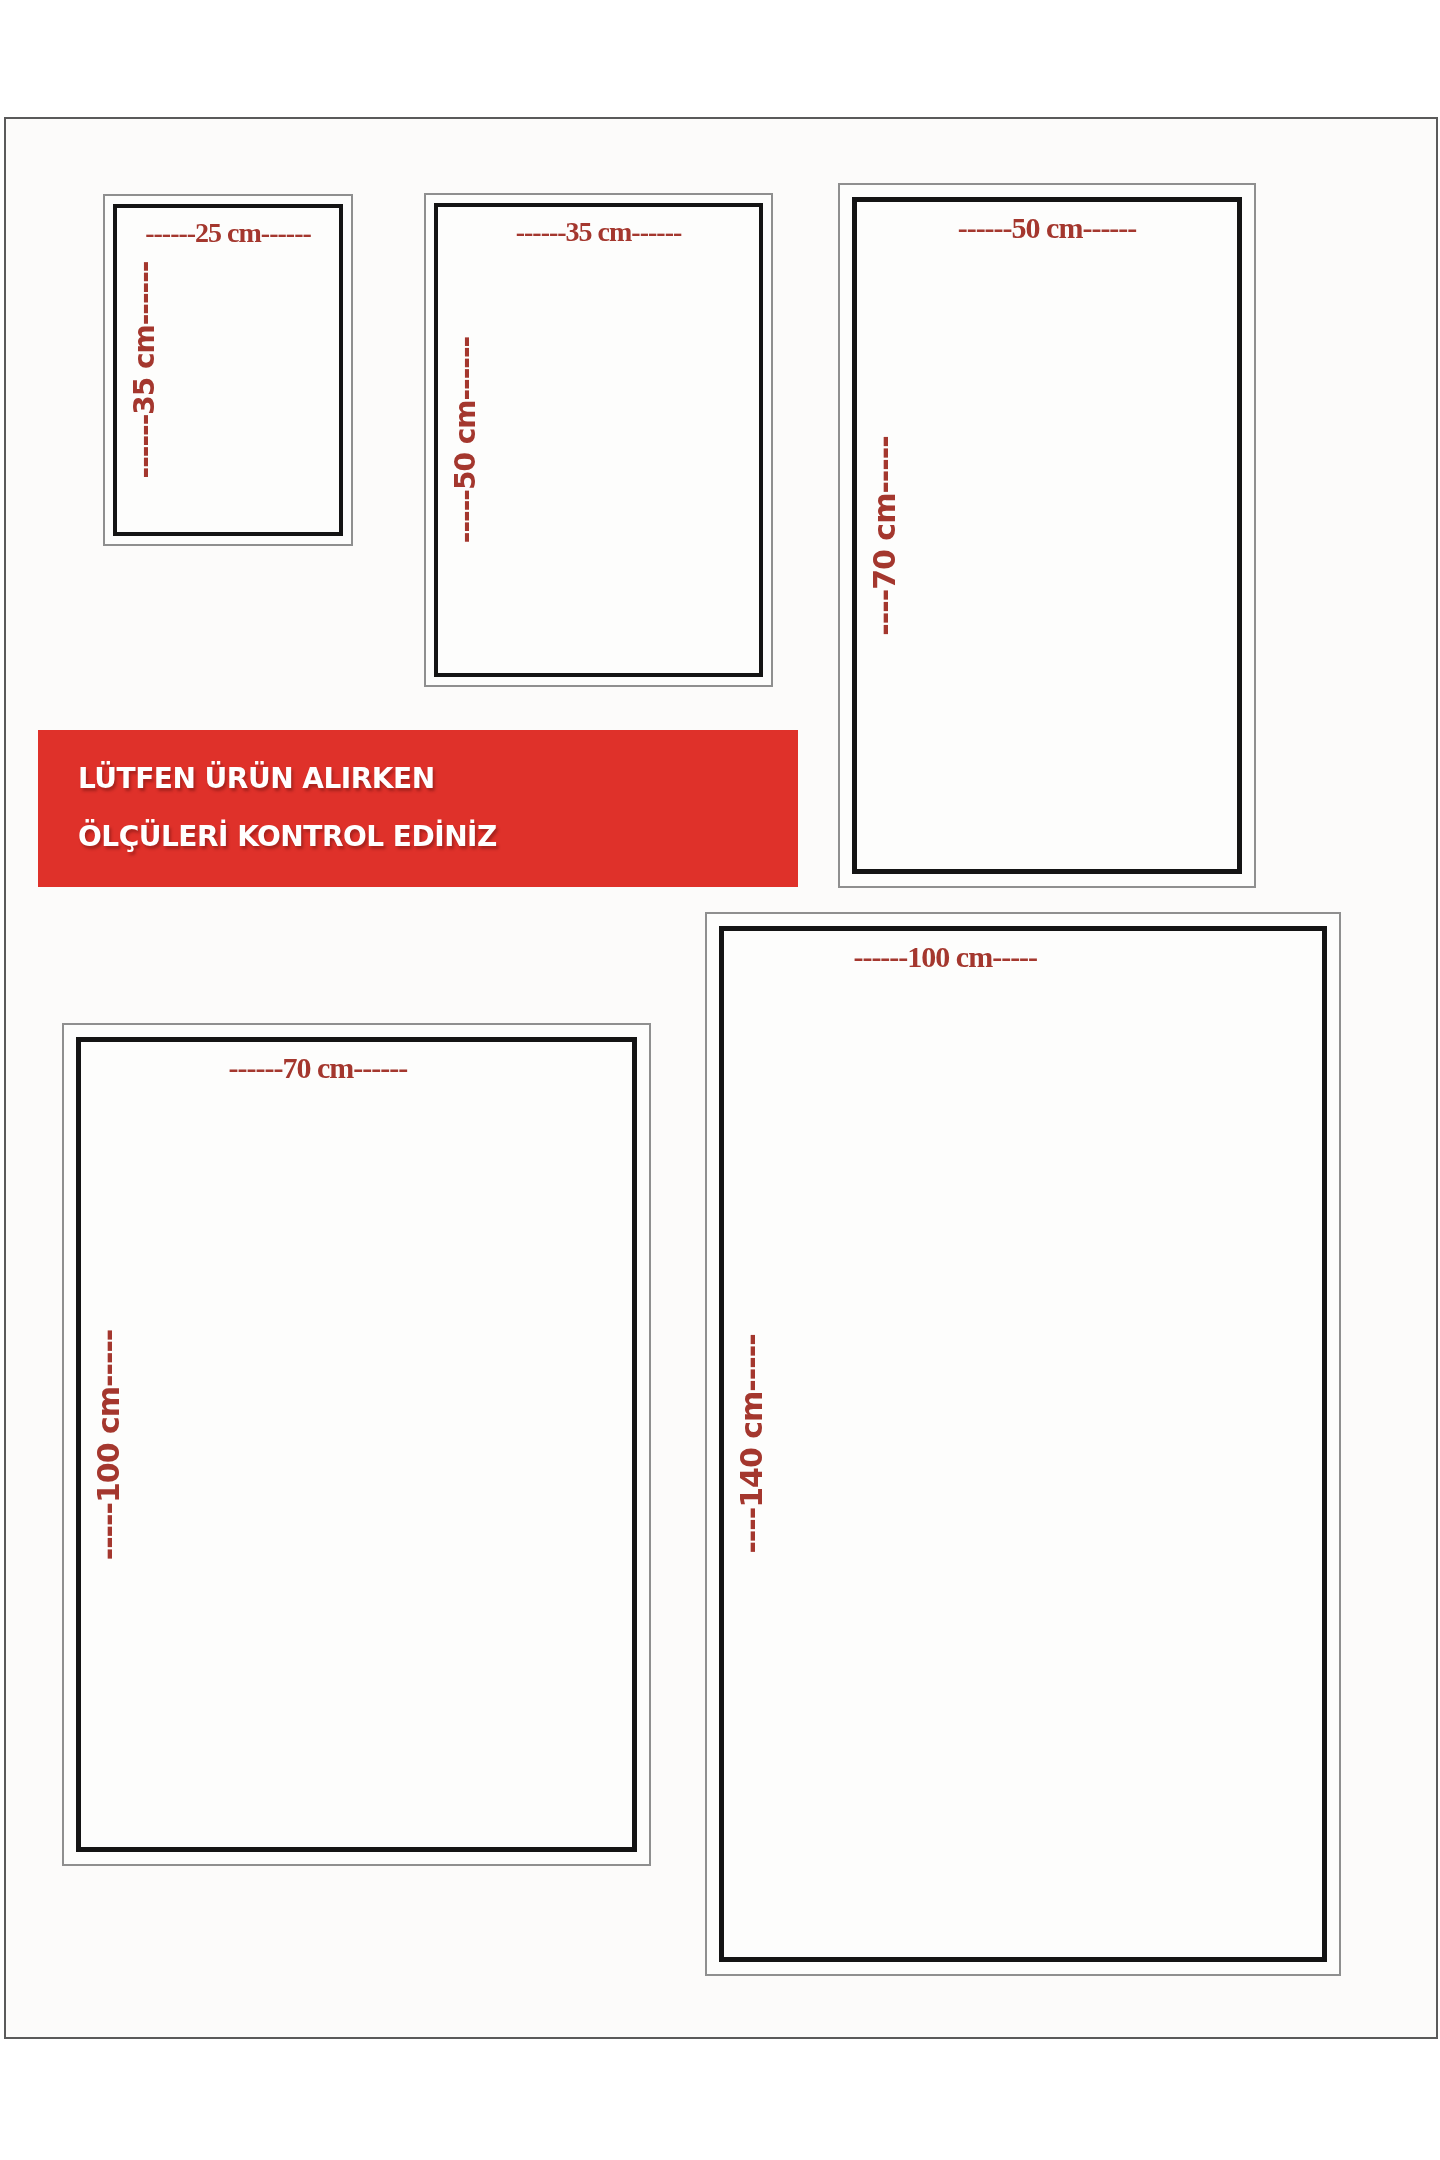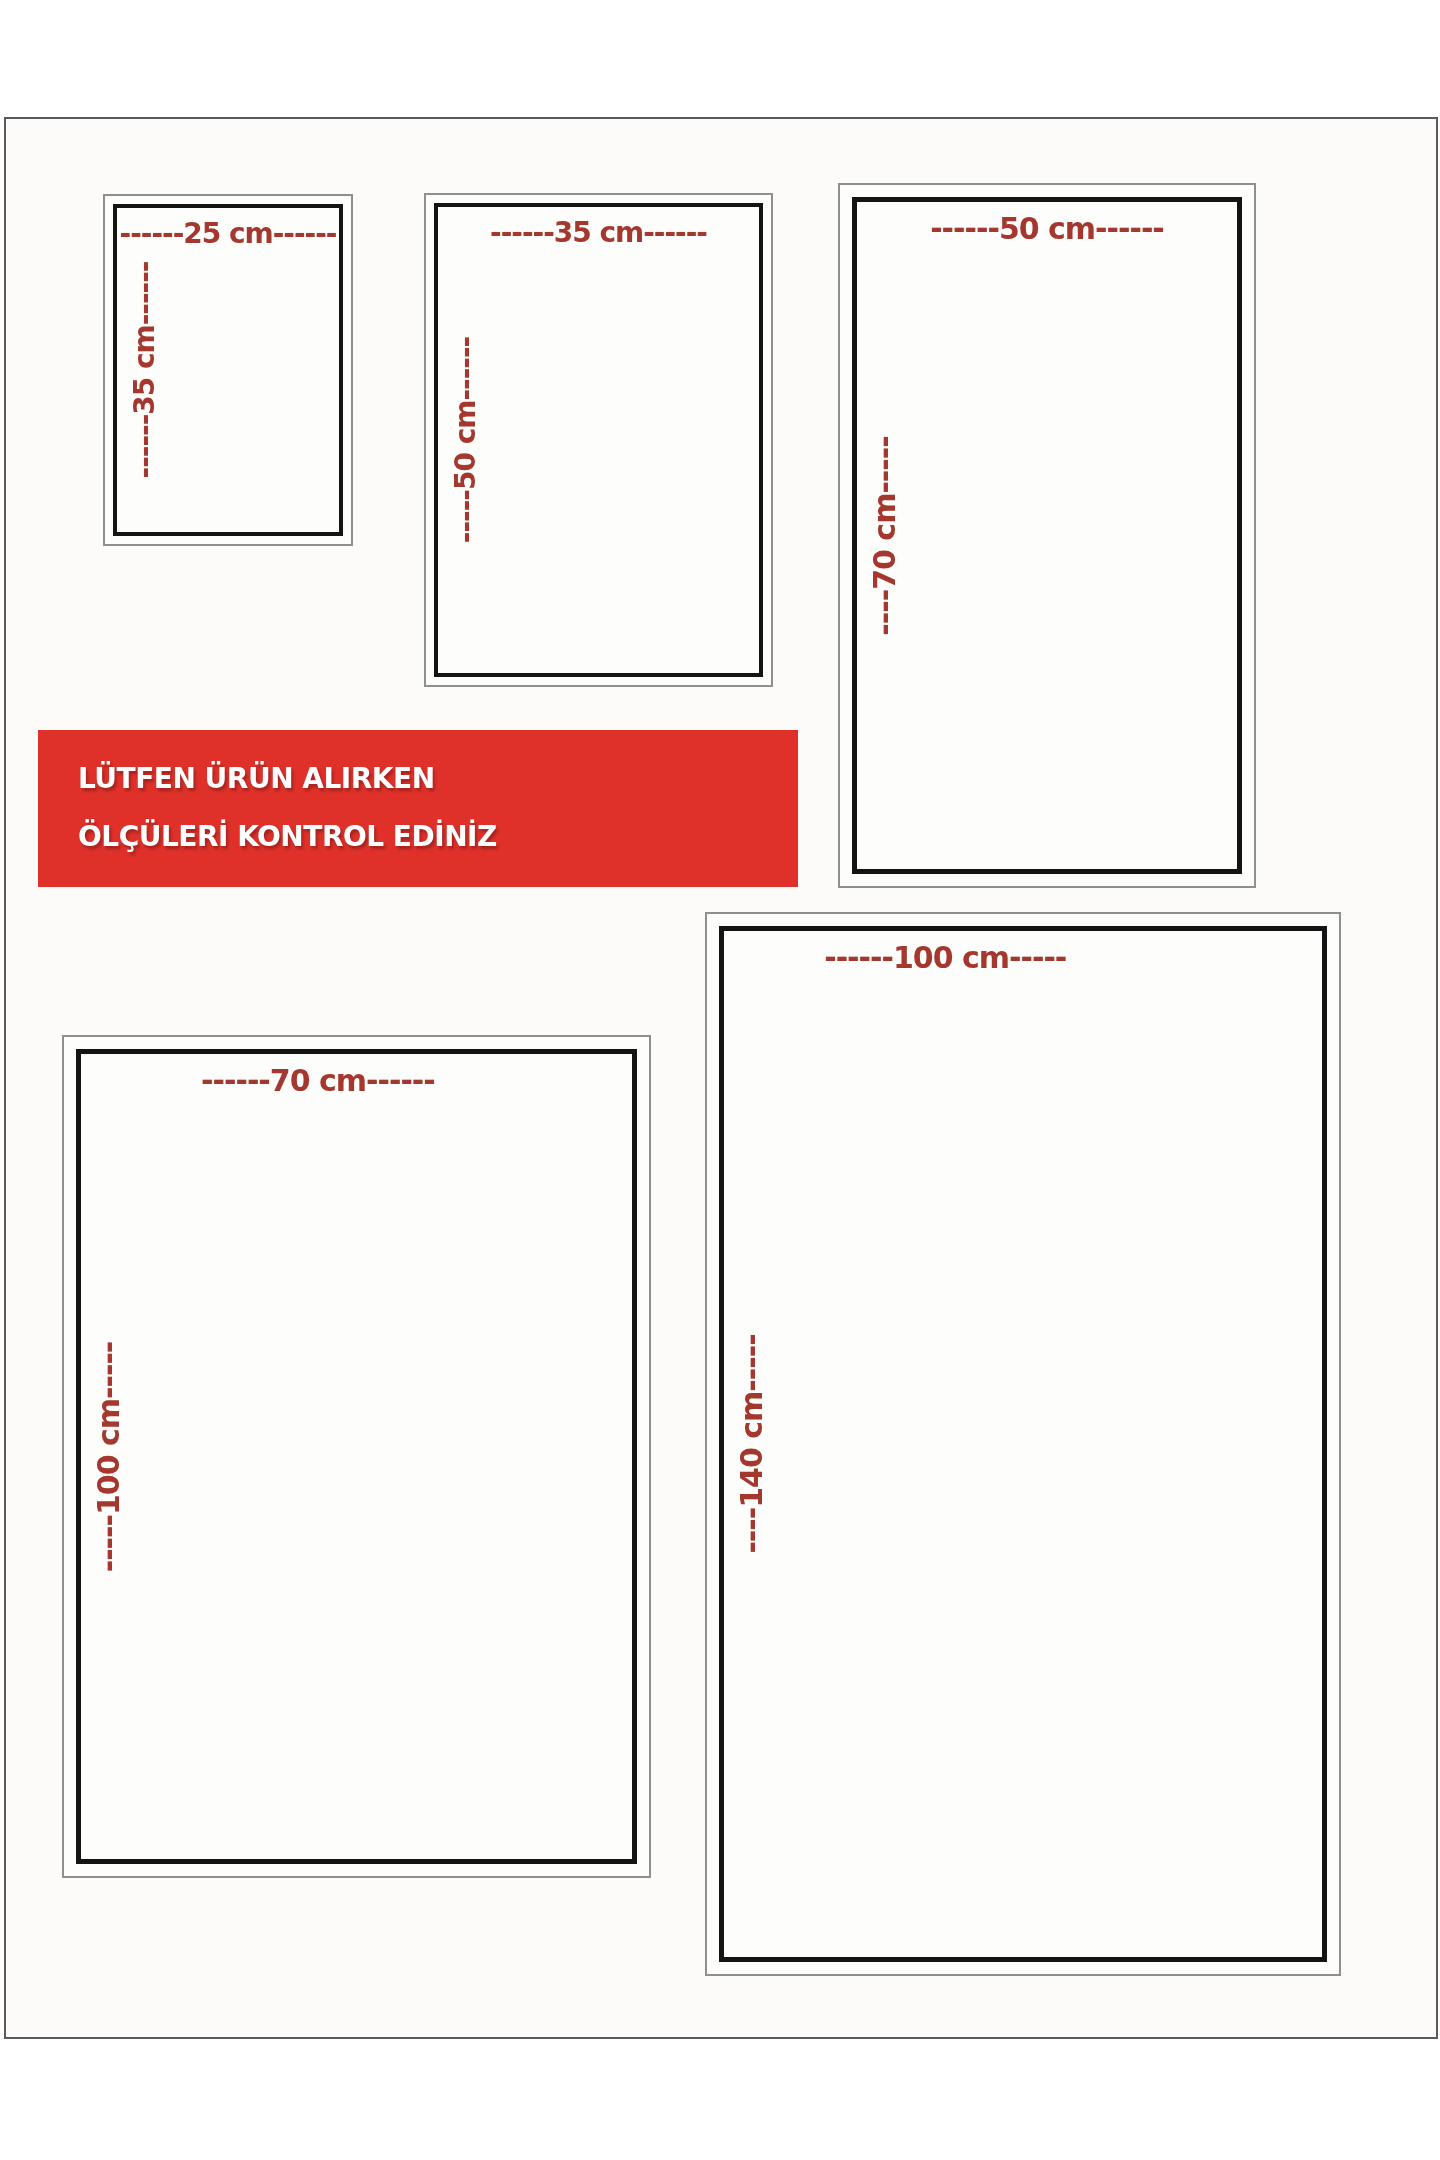--- a/index.html
+++ b/index.html
@@ -25,39 +25,40 @@
   .size-card .inner {
     position: absolute;
     border: 4px solid #141414;
   }
   .r1 .inner, .r2 .inner { inset: 8px;  border-width: 4px; }
   .r3 .inner, .r4 .inner, .r5 .inner { inset: 12px; border-width: 5px; }
 
   .r1 { left: 97px;  top: 75px;  width: 250px; height: 352px; }
   .r2 { left: 418px; top: 74px;  width: 349px; height: 494px; }
   .r3 { left: 832px; top: 64px;  width: 418px; height: 705px; }
-  .r4 { left: 56px;  top: 904px; width: 589px; height: 843px; margin-top: 12px; }
+  .r4 { left: 56px;  top: 904px; width: 589px; height: 843px; }
   .r5 { left: 699px; top: 793px; width: 636px; height: 1064px; }
 
   .w-label, .h-label {
     position: absolute;
     white-space: nowrap;
     color: var(--dim-color, #a4372e);
     font-weight: bold;
     letter-spacing: -1px;
   }
   .r1 .w-label, .r1 .h-label,
   .r2 .w-label, .r2 .h-label { font-size: 28px; }
   .r3 .w-label, .r3 .h-label,
   .r4 .w-label, .r4 .h-label,
   .r5 .w-label, .r5 .h-label { font-size: 30px; }
 
   .w-label {
     top: 9px; left: 50%;
     transform: translateX(-50%);
+    font-family: Liberation Serif, serif;
   }
   .r4 .w-label { left: 43%; }
   .r5 .w-label { left: 37%; }
 
   .h-label {
     top: 50%; left: 27px;
     transform: translate(-50%, -50%) rotate(-90deg);
   }
 
   .banner {

